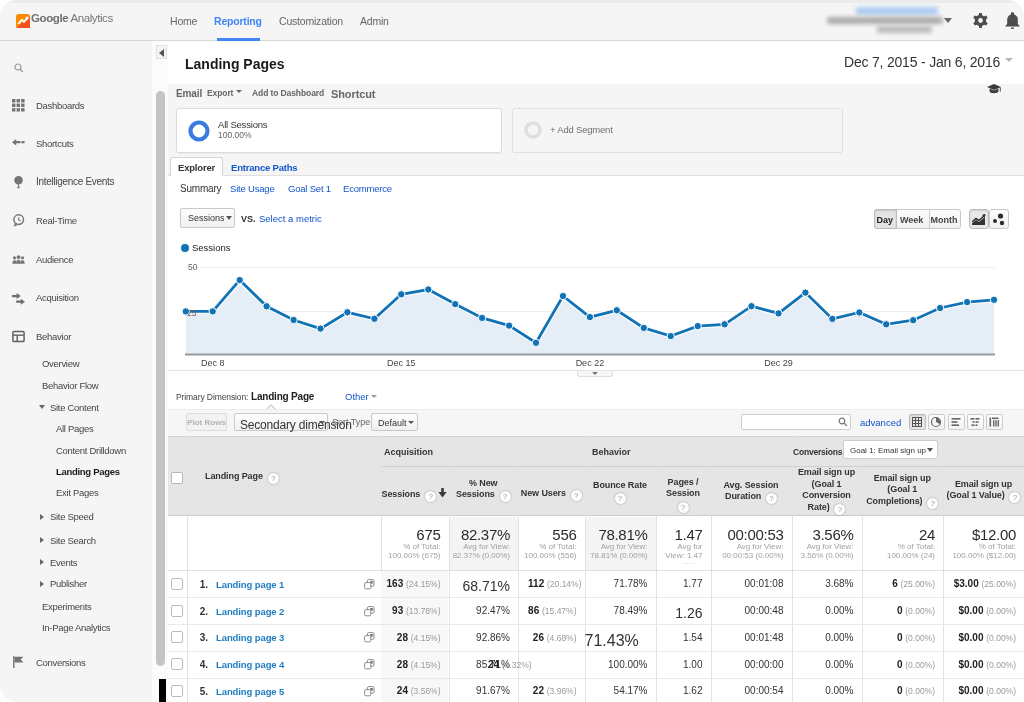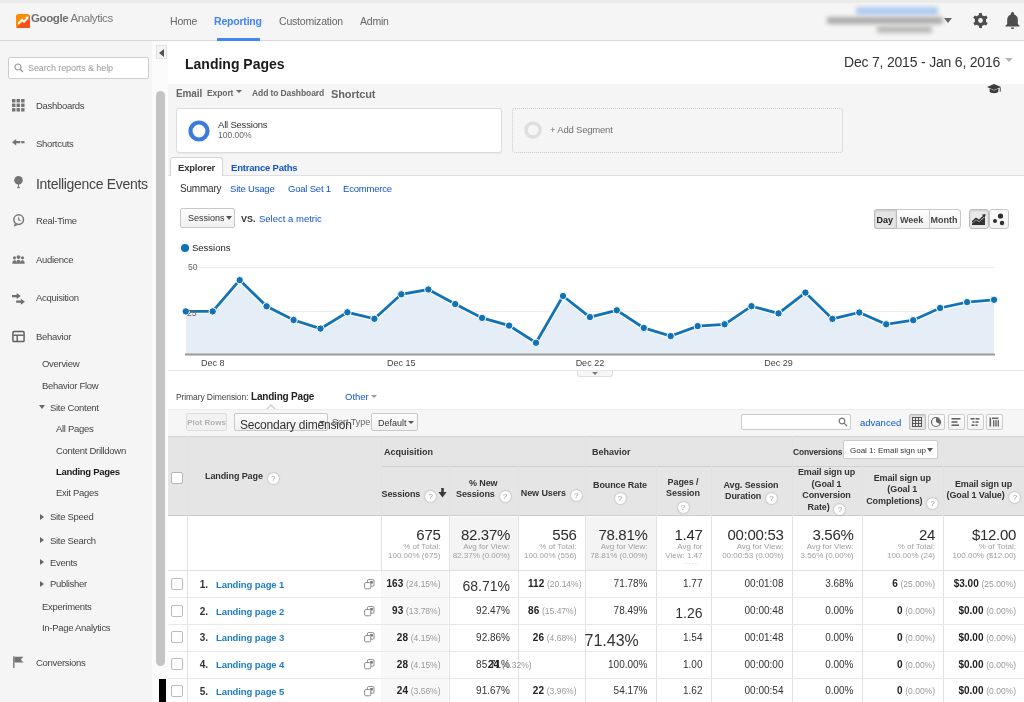--- a/index.html
+++ b/index.html
@@ -1,19 +1,19 @@
 <!DOCTYPE html>
 <html><head>
 <meta charset="utf-8">
 <style>
 * { margin:0; padding:0; box-sizing:border-box; }
 html,body { width:1024px; height:702px; overflow:hidden; }
 body { font-family:"Liberation Sans", sans-serif; }
 #page { position:relative; width:1024px; height:702px; background:#fff; overflow:hidden;
-        font-family:"Liberation Sans", sans-serif; }
+        font-family:"Liberation Sans", sans-serif;border-radius:17px; }
 svg { display:block; }
 .blur { filter:blur(2.2px); border-radius:2px; }
 .caret-r { display:inline-block; width:0; height:0; border-top:3px solid transparent; border-bottom:3px solid transparent; border-left:4px solid #666; }
 .caret-d { display:inline-block; width:0; height:0; border-left:3.5px solid transparent; border-right:3.5px solid transparent; border-top:4px solid #666; }
 .btn { position:absolute; background:linear-gradient(#fdfdfd,#f1f1f1); border:1px solid #c8c8c8; border-radius:2px; }
 .qm { display:inline-block; width:11px; height:11px; border-radius:50%; background:#fdfdfd; box-shadow:0 0 2px rgba(0,0,0,0.35); color:#999; font-size:8px; font-weight:normal; text-align:center; line-height:11px; vertical-align:-2px; }
 .paren { color:#999; font-weight:normal; font-size:8.5px; }
 .bnum { font-weight:bold; color:#222; }
 </style>
 </head>
@@ -38,28 +38,27 @@
 <div class="blur" style="position:absolute;left:827px;top:17px;width:116px;height:7px;background:#ababab"></div>
 <div class="blur" style="position:absolute;left:877px;top:26px;width:55px;height:7px;background:#b9b9b9"></div>
 <div style="position:absolute;left:944px;top:18px;width:0;height:0;border-left:4px solid transparent;border-right:4px solid transparent;border-top:5px solid #666"></div>
 <svg style="position:absolute;left:973px;top:13px" width="15" height="15" viewBox="0 0 17 17">
 <path fill="#4d4d4d" d="M14.7 9.9c.1-.4.1-.9.1-1.4s0-1-.1-1.4l1.9-1.5-1.6-2.8-2.3 1c-.7-.6-1.5-1.1-2.4-1.3L10 0H6.9L6.6 2.4c-.9.3-1.7.7-2.4 1.3l-2.3-1-1.6 2.8 1.9 1.5c-.1.4-.1.9-.1 1.4s0 1 .1 1.4L.4 11.4 2 14.2l2.3-1c.7.6 1.5 1.1 2.4 1.3l.3 2.4H10l.3-2.4c.9-.3 1.7-.7 2.4-1.3l2.3 1 1.6-2.8-1.9-1.5zM8.5 11.2a2.7 2.7 0 1 1 0-5.4 2.7 2.7 0 0 1 0 5.4z"></path>
 </svg>
 <svg style="position:absolute;left:1005px;top:12px" width="15" height="17" viewBox="0 0 15 17">
 <path fill="#4d4d4d" d="M7.5 17c.9 0 1.6-.7 1.6-1.6H5.9c0 .9.7 1.6 1.6 1.6zm5.3-4.9V7.6c0-2.5-1.3-4.6-3.7-5.2v-.6C9.1.7 8.4 0 7.5 0S5.9.7 5.9 1.8v.6C3.6 3 2.2 5.1 2.2 7.6v4.5L.5 13.8v.8h14v-.8l-1.7-1.7z"></path>
 </svg>
 <div style="position:absolute;left:0;top:41px;width:152px;height:661px;background:#f5f5f5"></div>
-<div style="position:absolute;left:8px;top:57px;width:141px;height:22px;background:#fff;border:1px solid #ccc;border-radius:2px;font-size:9px;color:#9a9a9a;line-height:20px;padding-left:19px;letter-spacing:-0.1px">Search reports &amp; help</div>
 <svg style="position:absolute;left:14px;top:63px" width="10" height="10" viewBox="0 0 10 10">
       <circle cx="4" cy="4" r="3" fill="none" stroke="#999" stroke-width="1.2"></circle>
       <line x1="6.2" y1="6.2" x2="9" y2="9" stroke="#999" stroke-width="1.3"></line>
     </svg>
 <div style="position:absolute;left:36px;top:100px;font-size:9.5px;letter-spacing:-0.3px;color:#454545;white-space:nowrap">Dashboards</div>
 <div style="position:absolute;left:36px;top:138px;font-size:9.5px;letter-spacing:-0.3px;color:#454545;white-space:nowrap">Shortcuts</div>
-<div style="position:absolute;left:36px;top:176px;font-size:14px;letter-spacing:-0.3px;color:#454545;white-space:nowrap">Intelligence Events</div>
+<div style="position:absolute;left:36px;top:176px;font-size:10px;letter-spacing:-0.3px;color:#454545;white-space:nowrap">Intelligence Events</div>
 <div style="position:absolute;left:36px;top:215px;font-size:9.5px;letter-spacing:-0.3px;color:#454545;white-space:nowrap">Real-Time</div>
 <div style="position:absolute;left:36px;top:254px;font-size:9.5px;letter-spacing:-0.3px;color:#454545;white-space:nowrap">Audience</div>
 <div style="position:absolute;left:36px;top:292px;font-size:9.5px;letter-spacing:-0.3px;color:#454545;white-space:nowrap">Acquisition</div>
 <div style="position:absolute;left:36px;top:331px;font-size:9.5px;letter-spacing:-0.3px;color:#454545;white-space:nowrap">Behavior</div>
 <div style="position:absolute;left:36px;top:657px;font-size:9.5px;letter-spacing:-0.3px;color:#454545">Conversions</div>
 <div style="position:absolute;left:42px;top:358.0px;font-size:9.5px;letter-spacing:-0.3px;color:#454545;white-space:nowrap;">Overview</div>
 <div style="position:absolute;left:42px;top:380.0px;font-size:9.5px;letter-spacing:-0.3px;color:#454545;white-space:nowrap;">Behavior Flow</div>
 <div style="position:absolute;left:50px;top:402.0px;font-size:9.5px;letter-spacing:-0.3px;color:#454545;white-space:nowrap;"><span class="caret-d" style="position:absolute;left:-11px;top:3px"></span>Site Content</div>
 <div style="position:absolute;left:56px;top:423.0px;font-size:9.5px;letter-spacing:-0.3px;color:#454545;white-space:nowrap;">All Pages</div>
 <div style="position:absolute;left:56px;top:444.5px;font-size:9.5px;letter-spacing:-0.3px;color:#454545;white-space:nowrap;">Content Drilldown</div>

